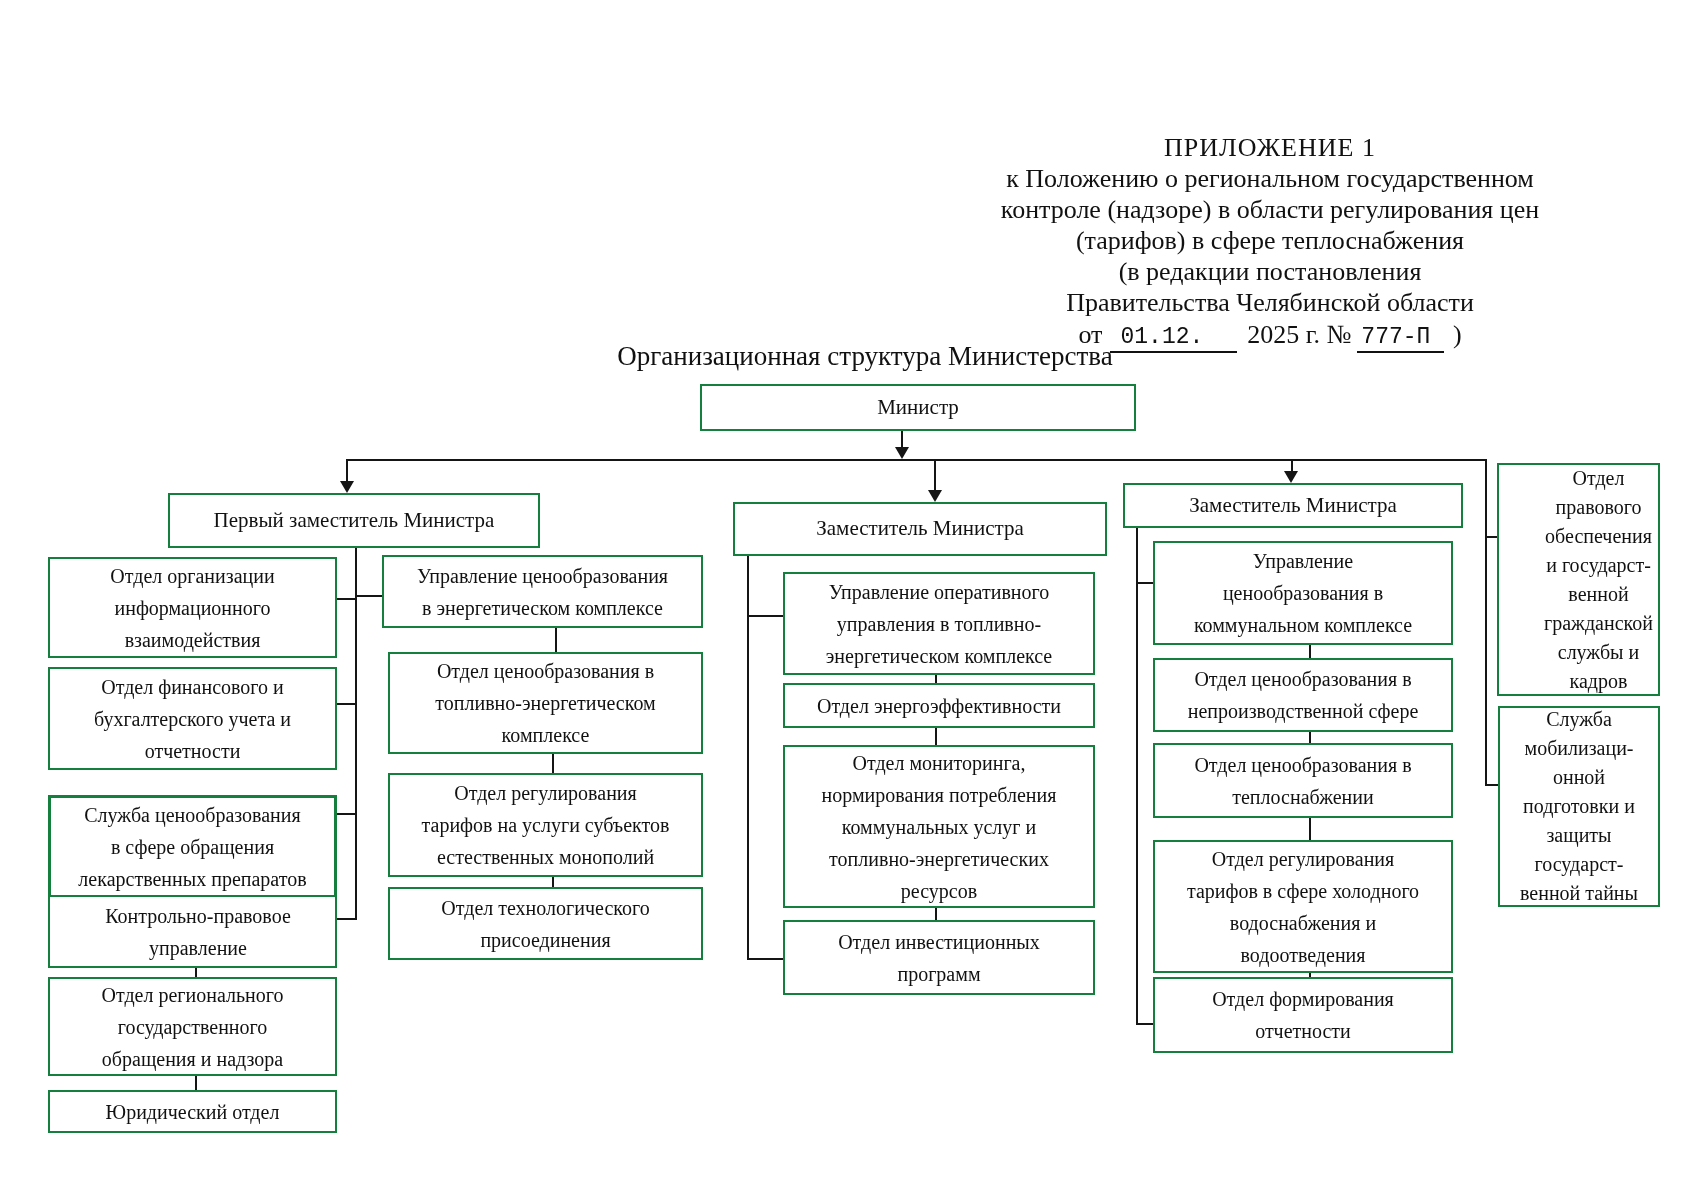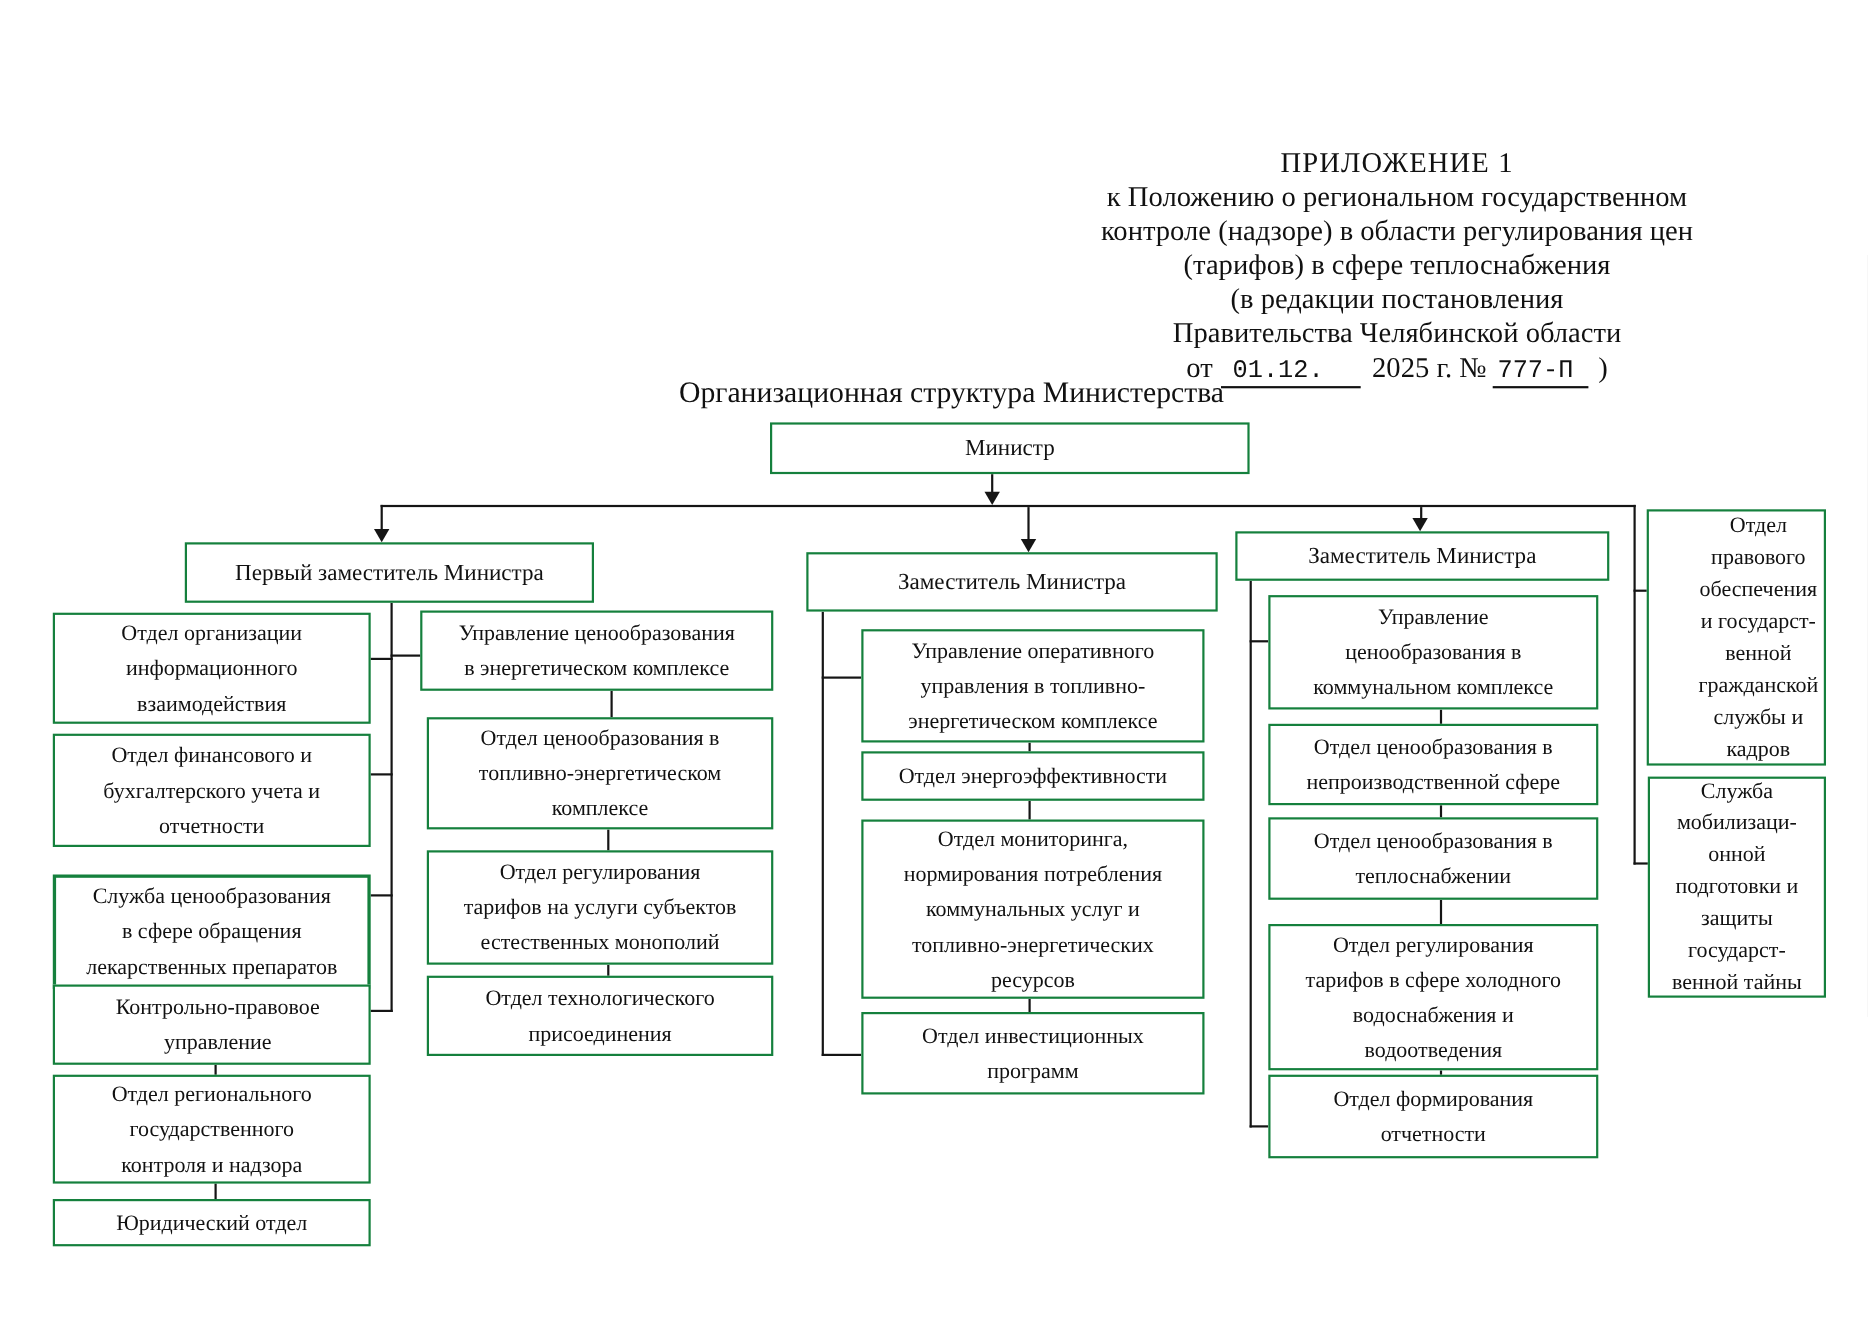--- a/index.html
+++ b/index.html
@@ -141,21 +141,21 @@
   <div class="nb" id="b2">Отдел финансового и
 бухгалтерского учета и
 отчетности</div>
   <div class="nb thick" id="b3">Служба ценообразования
 в сфере обращения
 лекарственных препаратов</div>
   <div class="nb" id="b4">Контрольно-правовое
 управление</div>
   <div class="nb" id="b5">Отдел регионального
 государственного
-контроля и надзора</div>
+обращения и надзора</div>
   <div class="nb" id="b6">Юридический отдел</div>
 
   <div class="nb" id="c1">Управление ценообразования
 в энергетическом комплексе</div>
   <div class="nb" id="c2">Отдел ценообразования в
 топливно-энергетическом
 комплексе</div>
   <div class="nb" id="c3">Отдел регулирования
 тарифов на услуги субъектов
 естественных монополий</div>

